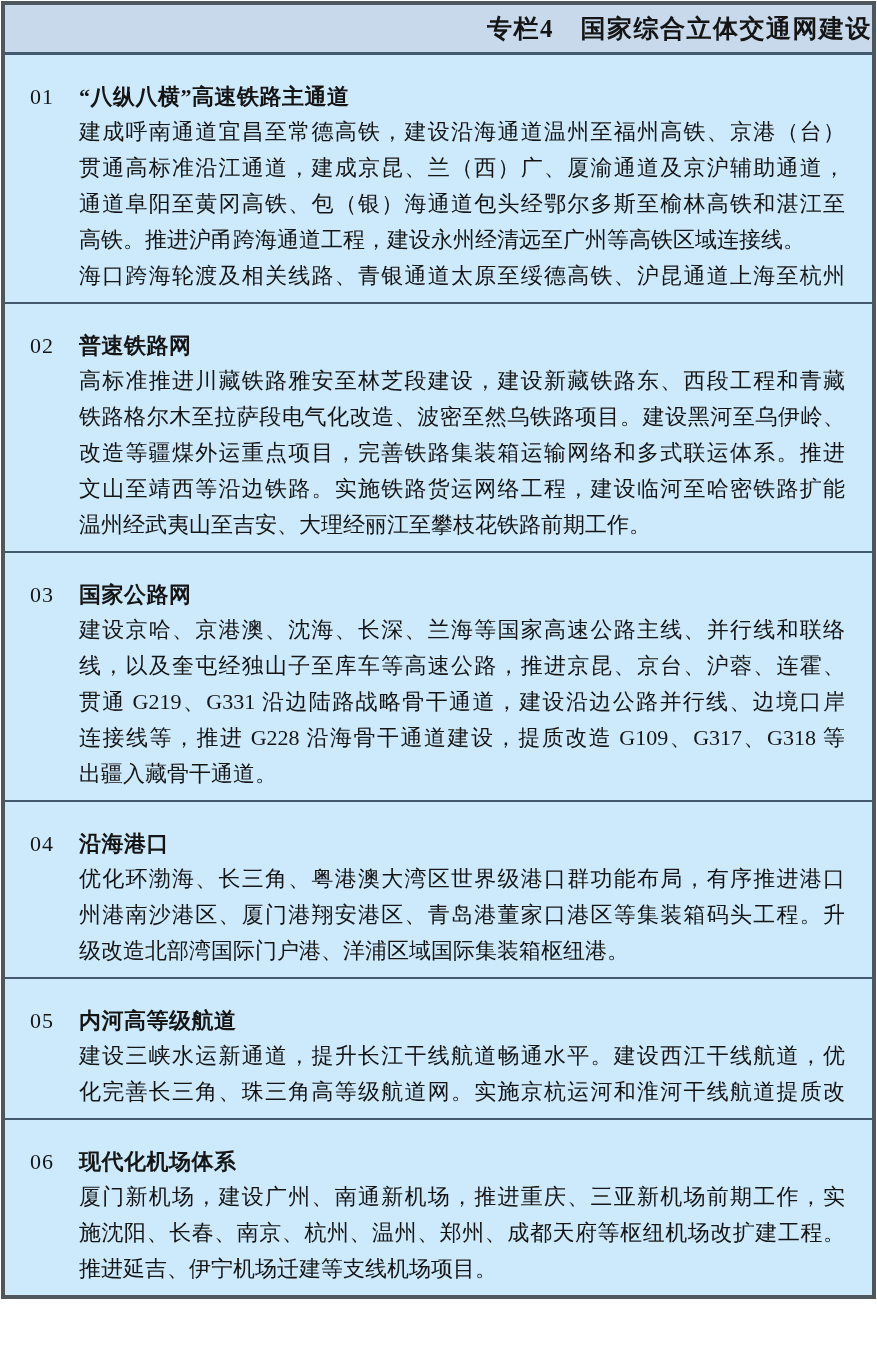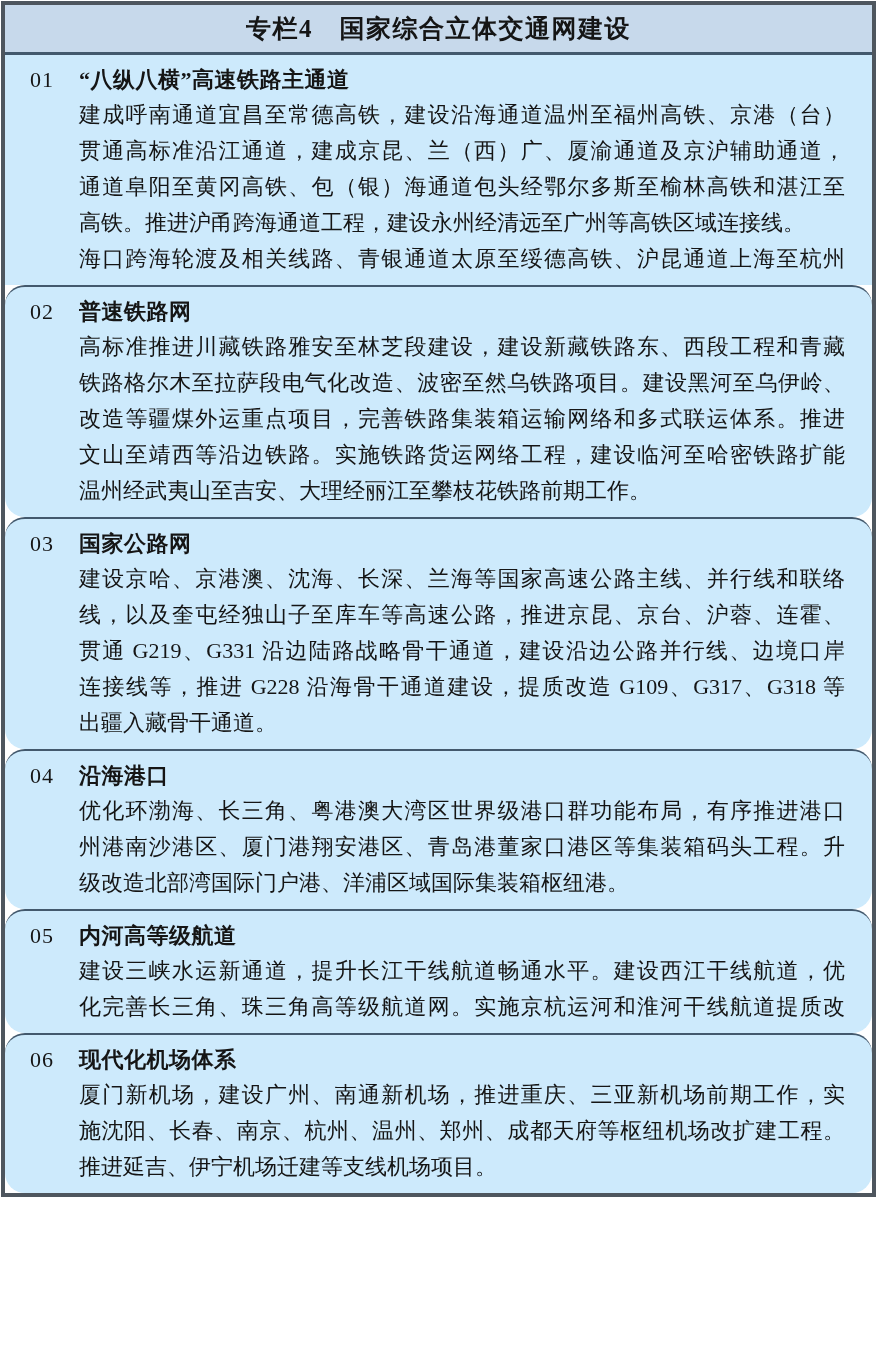--- a/index.html
+++ b/index.html
@@ -16,27 +16,27 @@
     color:var(--text);
     -webkit-font-smoothing:antialiased;
   }
   .box{
     box-sizing:border-box;width:875px;margin:1px 0 0 1px;
     border:4px solid var(--border);
   }
   .box-header{
     height:47px;background:var(--header-bg);
     border-bottom:3px solid var(--divider);
-    display:flex;align-items:center;justify-content:center;
+    display:flex;align-items:center;justify-content:flex-end;
   }
   .box-title{
     font-size:25px;font-weight:bold;letter-spacing:1.5px;
   }
-  .section{background:var(--body-bg);padding:3px 0 8px;}
-  .section + .section{border-top:2px solid var(--divider);border-radius:20px;}
+  .section{background:var(--body-bg);padding:20px 0 8px;}
+  .section + .section{border-top:2px solid var(--divider);}
   .sec-head{
     display:flex;align-items:baseline;
     padding:7px 27px 3px 25px;line-height:29px;
   }
   .sec-num{font-size:22px;min-width:49px;letter-spacing:1px;}
   .sec-title{font-size:22px;font-weight:bold;letter-spacing:0.5px;}
   .sec-body{
     padding:0 27px 0 74px;
     font-size:22px;line-height:36px;
   }

